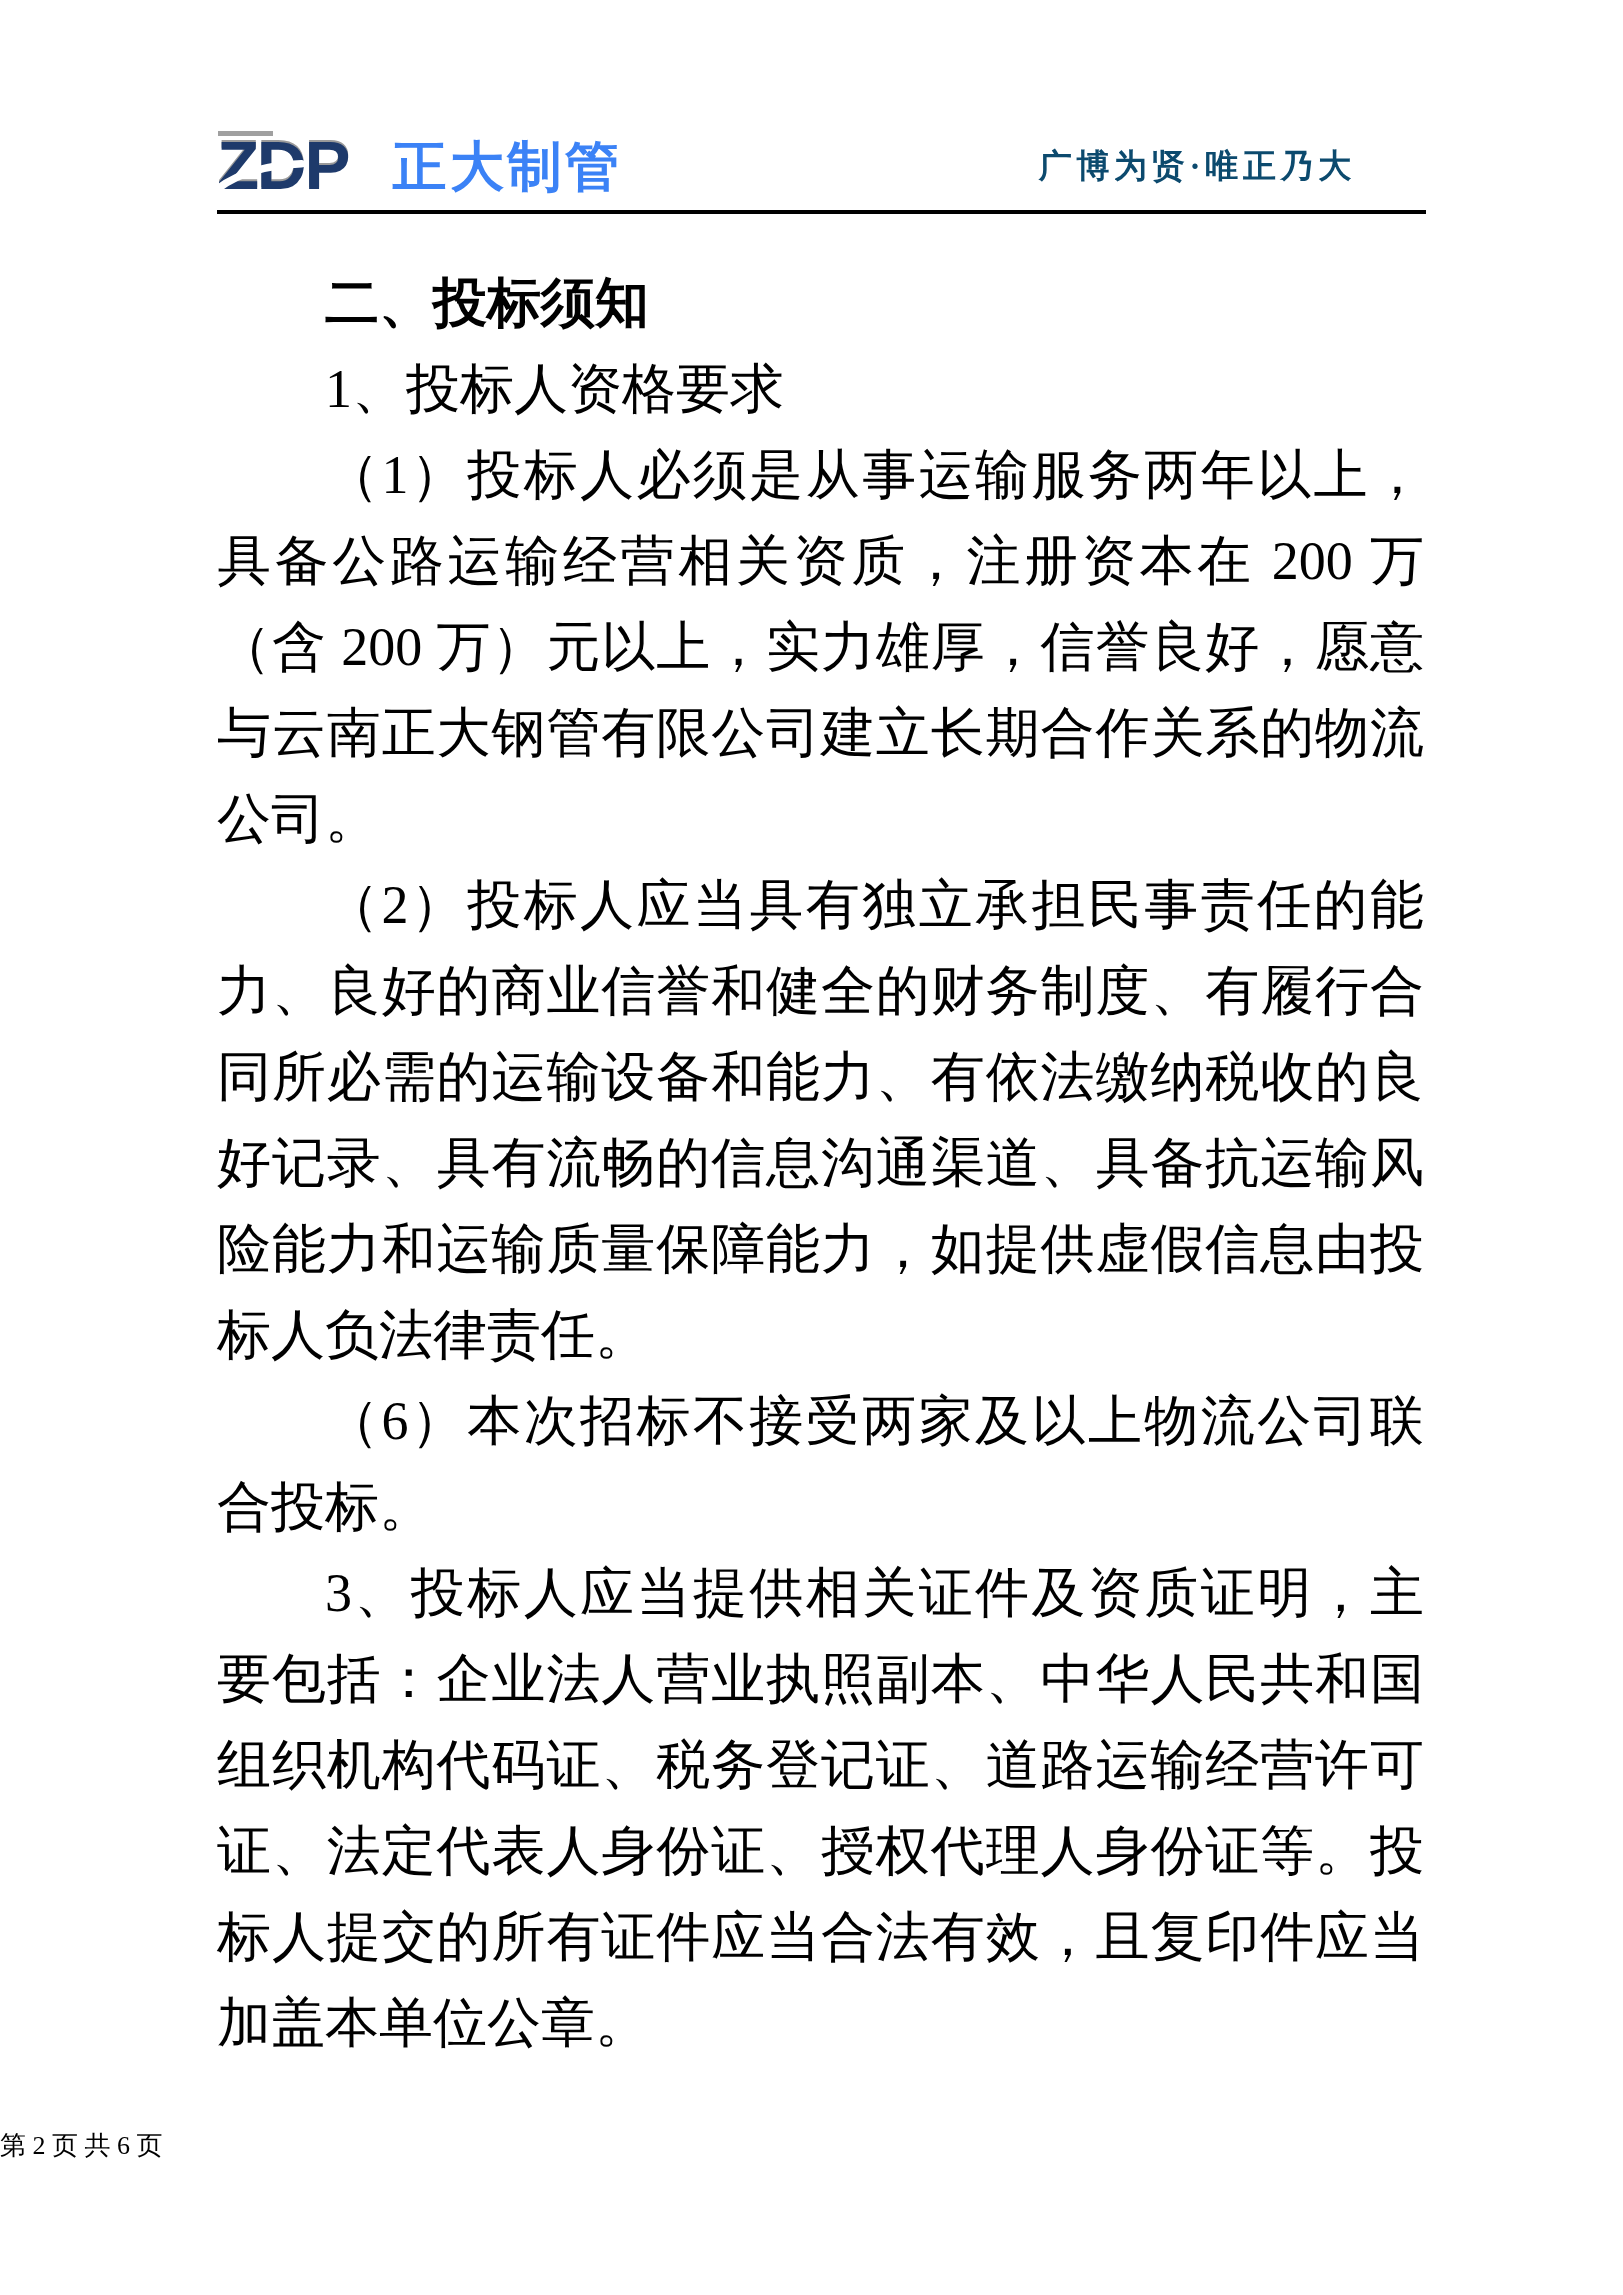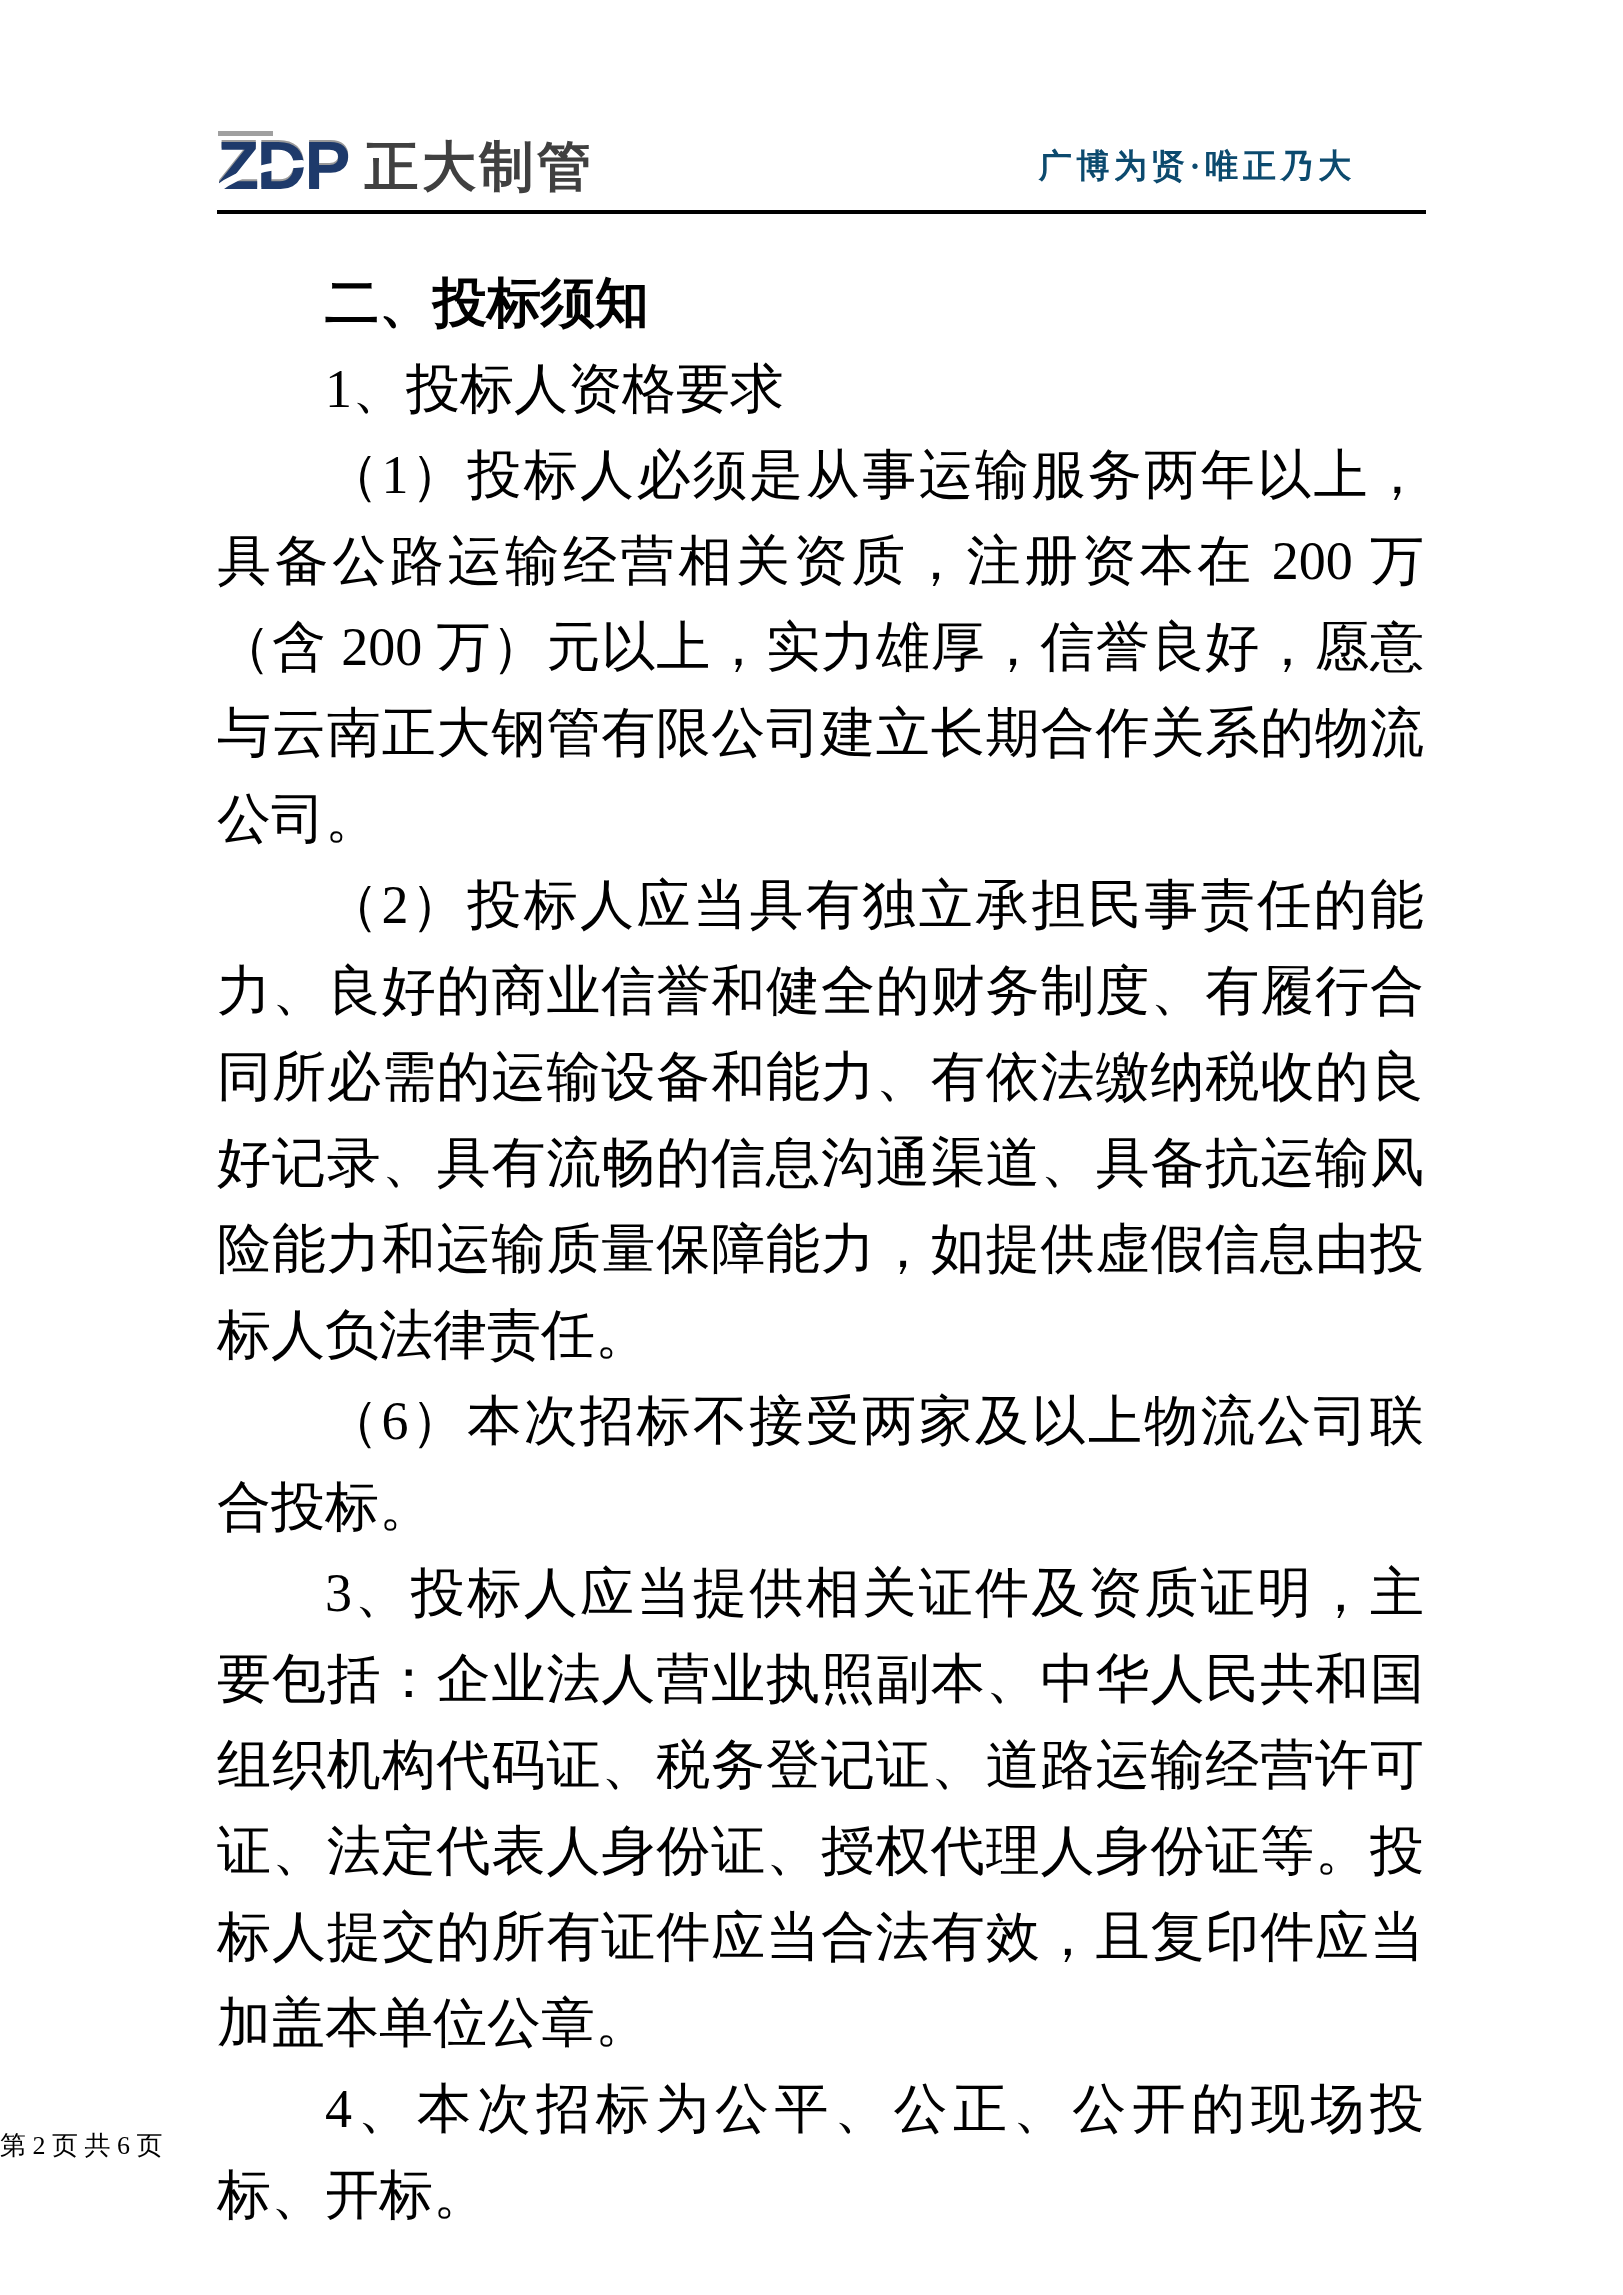--- a/index.html
+++ b/index.html
@@ -65,33 +65,32 @@
 
   <div class="header">
     <div class="logo">
       <span class="logo-mark-wrap">
         <span class="logo-artifact"></span>
         <span class="logo-mark" style="color: rgb(30, 58, 107);">ZDP</span>
         <svg class="logo-swoosh" width="143" height="56" viewBox="0 0 245 95">
           <path d="M 6 72 Q 55 34 148 30" fill="none" stroke="#ffffff" stroke-width="13" stroke-linecap="round"></path>
         </svg>
       </span>
-      <span class="logo-name" style="color: #404040;">正大制管</span>
+      <span class="logo-name" style="color: #3b82f6; margin-left: 28px;">正大制管</span>
     </div>
     <div class="slogan" style="color: #0c4a6e;">广博为贤·唯正乃大</div>
   </div>
 
   <div class="rule" style="background: rgb(0, 0, 0);"></div>
 
   <div class="doc-body">
       <p class="para heading">二、投标须知</p>
       <p class="para subheading">1、投标人资格要求</p>
       <p class="para body">（1）投标人必须是从事运输服务两年以上，具备公路运输经营相关资质，注册资本在 200 万（含 200 万）元以上，实力雄厚，信誉良好，愿意与云南正大钢管有限公司建立长期合作关系的物流公司。</p>
       <p class="para body">（2）投标人应当具有独立承担民事责任的能力、良好的商业信誉和健全的财务制度、有履行合同所必需的运输设备和能力、有依法缴纳税收的良好记录、具有流畅的信息沟通渠道、具备抗运输风险能力和运输质量保障能力，如提供虚假信息由投标人负法律责任。</p>
       <p class="para body">（6）本次招标不接受两家及以上物流公司联合投标。</p>
       <p class="para body">3、投标人应当提供相关证件及资质证明，主要包括：企业法人营业执照副本、中华人民共和国组织机构代码证、税务登记证、道路运输经营许可证、法定代表人身份证、授权代理人身份证等。投标人提交的所有证件应当合法有效，且复印件应当加盖本单位公章。</p>
-      <p class="para body">4、本次招标为公平、公正、公开的现场投标、开标。</p>
     </div>
 
   <div class="footer">第 2 页 共 6 页</div>
 
 </div>
 
 
 </body></html>

